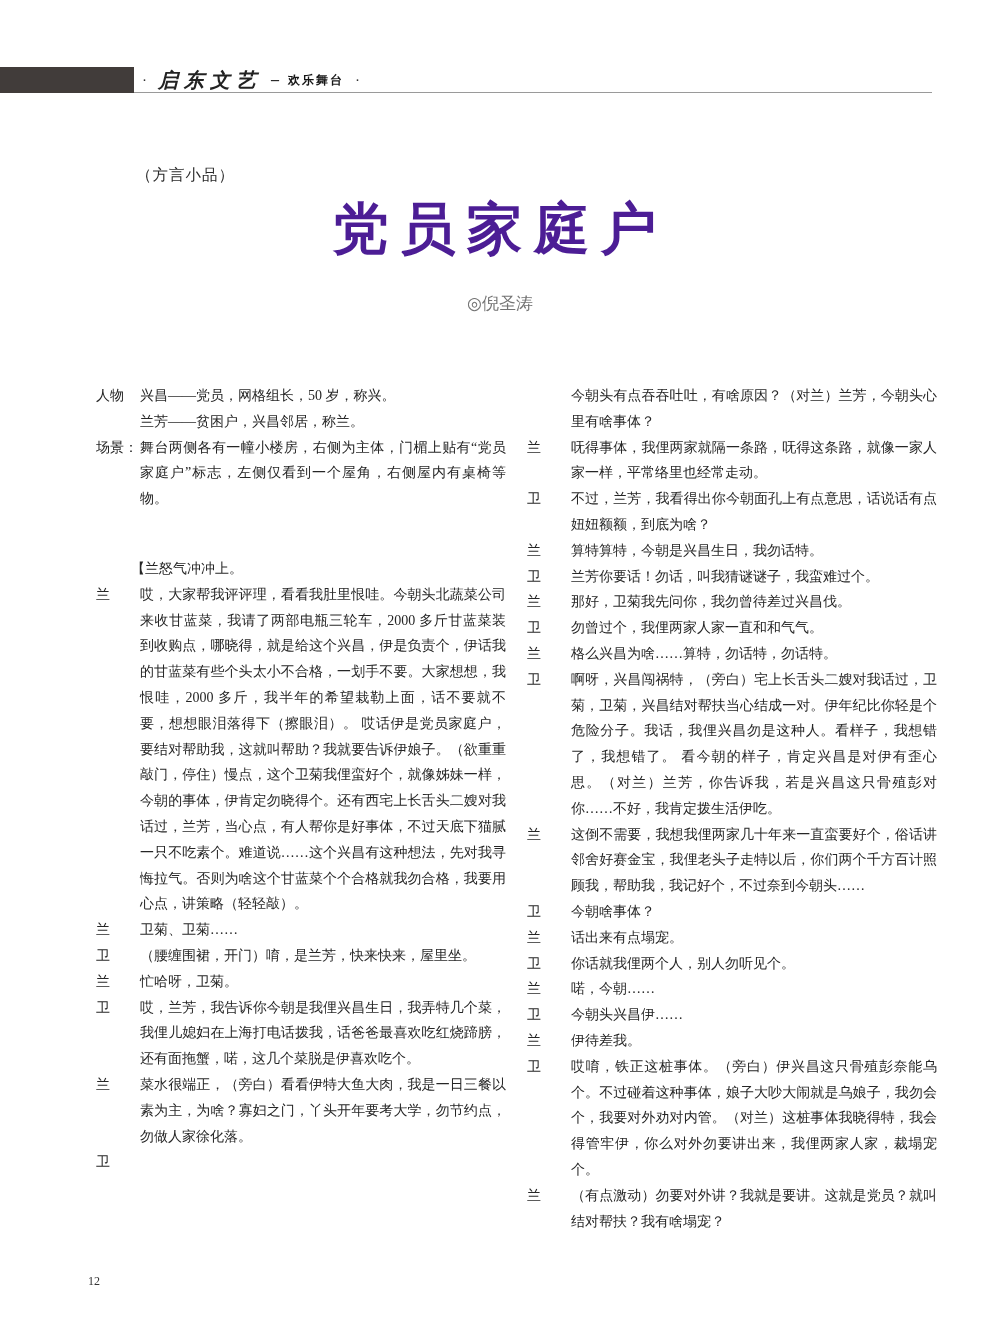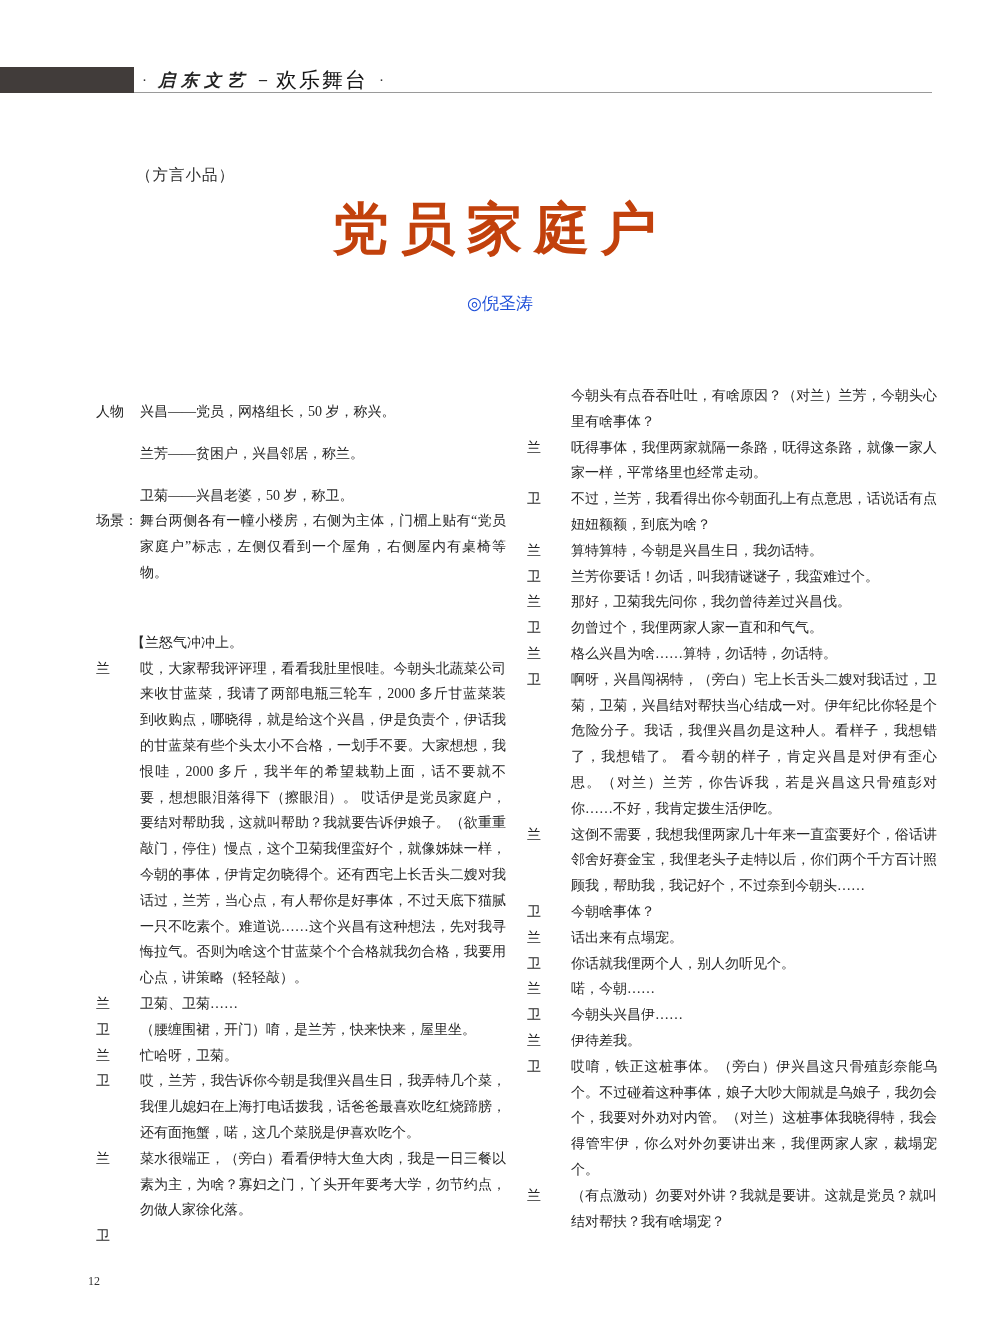--- a/index.html
+++ b/index.html
@@ -23,52 +23,52 @@
   }
   .header-text {
     position:absolute; left:142px; top:66px; height:28px;
     display:flex; align-items:center; gap:11px;
     white-space:nowrap;
   }
   .hdr-dot { font-size:15px; color:#333; }
   .hdr-script {
     font-family:Liberation Mono, monospace;
     font-style:italic; font-weight:bold;
-    font-size:17px; letter-spacing:6px; color:#222;
+    font-size:20px; letter-spacing:6px; color:#222;
   }
   .hdr-dash { font-weight:bold; color:#2a2a2a; margin:0 -2px; }
   .hdr-bold {
     font-family:"Liberation Sans","DejaVu Sans",sans-serif;
-    font-weight:400; font-size:21px; letter-spacing:2px; color:#161616;
+    font-weight:700; font-size:12px; letter-spacing:2px; color:#161616;
   }
   .subtitle {
     position:absolute; left:136px; top:134px;
     font-size:15.5px; letter-spacing:1px; color:#2a2a2a;margin-top:31px;
   }
   .title {
     position:absolute; left:0; top:192px; width:1000px;
     text-align:center;
     font-size:56px; font-weight:900; letter-spacing:11px;
-    color:#c2410c;
+    color:#4c1d95;
   }
   .author {
     position:absolute; left:0; top:292px; width:1000px;
-    text-align:center; font-size:17px; color:#1d4ed8;
+    text-align:center; font-size:17px; color:#737373;
   }
   .col {
     position:absolute; top:383px; width:416px;
     font-size:14px; line-height:25.8px;
     text-align:justify;
   }
   #left-col  { left:90px; }
   #right-col { left:521px; }
   .block { position:relative; padding-left:50px; }
   .spk { position:absolute; left:6px; top:0; }
   .block.direction { margin-top:44px; text-indent:-9px; }
-  .meta-lines div { text-align:left;margin-top:16px; }
+  .meta-lines div { text-align:left; }
   .page-num {
     position:absolute; left:88px; top:1274px;
     font-size:12px; color:#333;
   }
 </style>
 </head>
 <body>
 
 <div class="header-bar"></div>
 <div class="header-line"></div>
@@ -83,21 +83,20 @@
 <div class="subtitle">（方言小品）</div>
 <div class="title">党员家庭户</div>
 <div class="author">◎倪圣涛</div>
 
 <div class="col" id="left-col">
   <div class="block">
     <span class="spk">人物</span>
     <div class="meta-lines">
       <div>兴昌——党员，网格组长，50 岁，称兴。</div>
       <div>兰芳——贫困户，兴昌邻居，称兰。</div>
-      <div>卫菊——兴昌老婆，50 岁，称卫。</div>
     </div>
   </div>
   <div class="block">
     <span class="spk">场景：</span>
     <span class="txt">舞台两侧各有一幢小楼房，右侧为主体，门楣上贴有“党员家庭户”标志，左侧仅看到一个屋角，右侧屋内有桌椅等物。</span>
   </div>
   <div>
   <div class="block direction">
     <span class="spk"></span>
     <span class="txt">【兰怒气冲冲上。</span>

